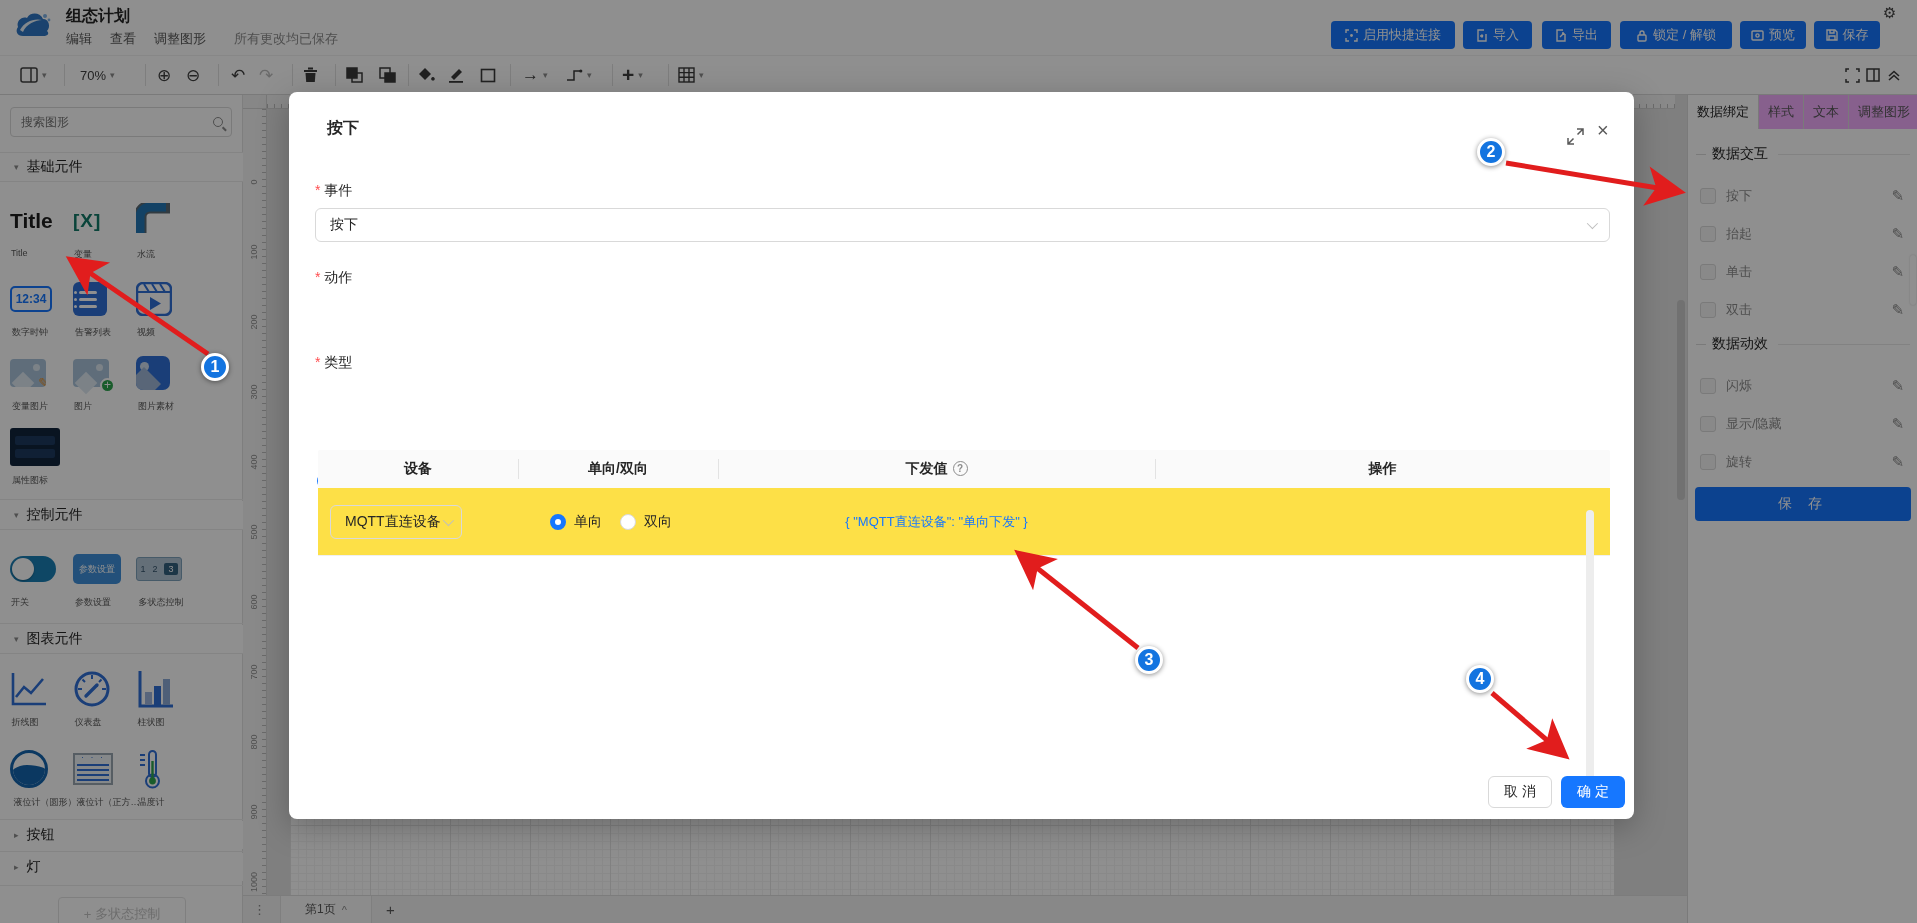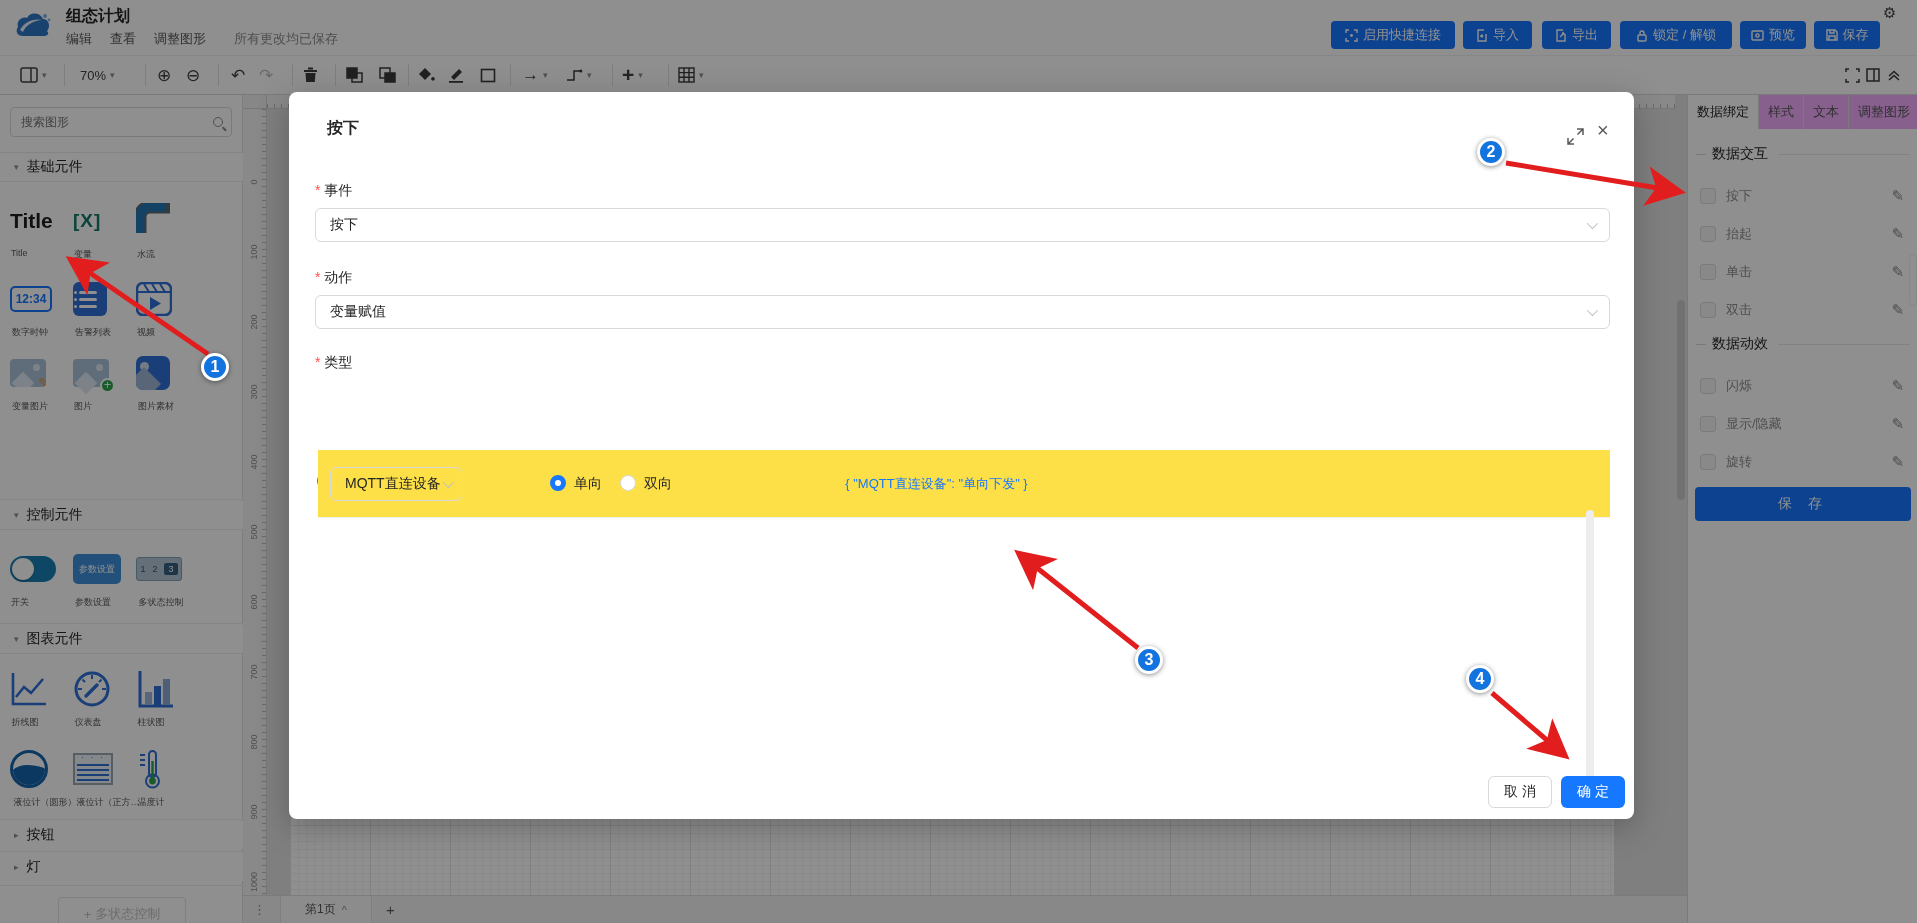--- a/index.html
+++ b/index.html
@@ -127,21 +127,21 @@
   .radio.dis::after{content:"";position:absolute;inset:3px;border-radius:50%;background:#bfbfbf;}
   .rlab{font-size:14px;color:#262626;margin:0 26px 0 8px;}
   .rlab.dis{color:#bfbfbf;}
   #type-row{position:absolute;left:28px;top:380px;display:flex;align-items:center;}
   #mtable{position:absolute;left:29px;top:358px;width:1292px;}
   #mthead{height:38px;background:#fafafa;display:flex;align-items:center;position:relative;border-radius:2px;}
   .th{font-size:14px;font-weight:bold;color:#262626;text-align:center;}
   .th-sep{position:absolute;top:9px;width:1px;height:20px;background:#e3e3e3;}
   #mtrow{height:68px;display:flex;align-items:center;border-bottom:1px solid #f0f0f0;position:relative;background:#fde047;}
   #device-select{width:132px;height:34px;border:1px solid #d9d9d9;border-radius:6px;display:flex;align-items:center;padding:0 10px 0 14px;font-size:14px;color:#262626;margin-left:12px;cursor:pointer;}
-  .dir-radios{display:flex;}
+  .dir-radios{display:flex;align-items:center;}
   #json-link{font-size:13px;color:#1677ff;cursor:pointer;text-align:center;width:100%;}
   .op-links{display:flex;align-items:center;justify-content:center;width:100%;gap:12px;}
   .op-link{font-size:14px;color:#1677ff;cursor:pointer;}
   .op-div{width:1px;height:14px;background:#e8e8e8;}
   #mtbody-empty{height:189px;background:#fff;}
   #table-scroll{position:absolute;right:16px;top:60px;width:8px;height:273px;background:#ededed;border-radius:4px;}
   .help-circle{display:inline-flex;width:15px;height:15px;border:1px solid #8c8c8c;border-radius:50%;color:#8c8c8c;
       font-size:10px;align-items:center;justify-content:center;margin-left:5px;vertical-align:1px;cursor:pointer;}
   #btn-cancel{position:absolute;left:1199px;top:684px;width:64px;height:32px;border:1px solid #d9d9d9;border-radius:6px;background:#fff;
       font-size:14px;color:#262626;display:flex;align-items:center;justify-content:center;cursor:pointer;}
@@ -405,20 +405,31 @@
         <div class="ilabel">图片</div>
       </div>
       <div class="cell">
         <div class="ibox">
             <span class="ic-material"></span>
           </div>
         <div class="ilabel">图片素材</div>
       </div>
     </div>
 
+    <div class="icon-row" style="top:330px">
+      <div class="cell">
+        <div class="ibox">
+            <span class="ic-attr">
+              <i></i>
+              <i></i>
+            </span>
+          </div>
+        <div class="ilabel">属性图标</div>
+      </div>
+    </div>
 
     <div class="side-div" style="top:404px"></div>
     <div class="side-sec" style="top:406px">
       <span class="cap">▾</span>
       <span class="sec-label">控制元件</span>
     </div>
     <div class="side-div" style="top:434px"></div>
 
     <div class="icon-row" style="top:452px">
       <div class="cell">
@@ -629,34 +640,41 @@
     </div>
     <div id="modal-close">×</div>
 
     <div class="f-label req" style="top:90px">事件</div>
     <div class="m-select" style="top:116px">
       <span>按下</span>
       <span class="chev"></span>
     </div>
 
     <div class="f-label req" style="top:177px">动作</div>
-    <div class="m-select" style="top:203px">
-      <span>变量赋值</span>
-      <span class="chev"></span>
-    </div>
 
     <div class="f-label req" style="top:262px">类型</div>
     <div id="type-row">
       <span class="radio sel"></span>
       <span class="rlab">联网设备</span>
       <span class="radio dis"></span>
       <span class="rlab dis">产品/场景</span>
     </div>
 
     <div id="mtable">
+      <div id="mthead">
+        <div class="th" style="width:200px">设备</div>
+        <div class="th-sep" style="left:200px"></div>
+        <div class="th" style="width:200px">单向/双向</div>
+        <div class="th-sep" style="left:400px"></div>
+        <div class="th" style="width:437px">
+          <span>下发值</span><span class="help-circle">?</span>
+        </div>
+        <div class="th-sep" style="left:837px"></div>
+        <div class="th" style="width:455px">操作</div>
+      </div>
       <div id="mtrow">
         <div style="width:200px;display:flex">
           <div id="device-select">
             <span>MQTT直连设备</span>
             <span class="chev"></span>
           </div>
         </div>
         <div style="width:200px" class="dir-radios">
           <span style="width:32px"></span>
           <span class="radio sel" style="width:16px"></span>

